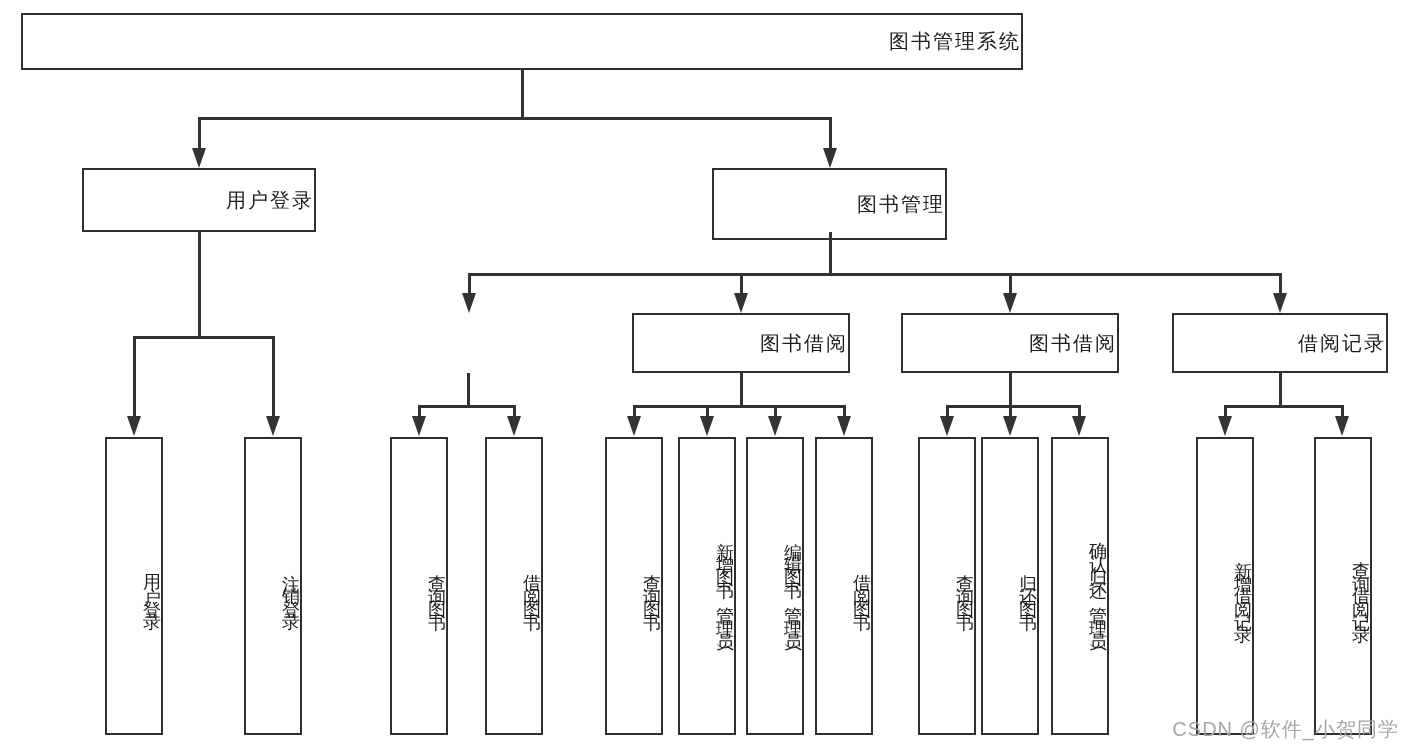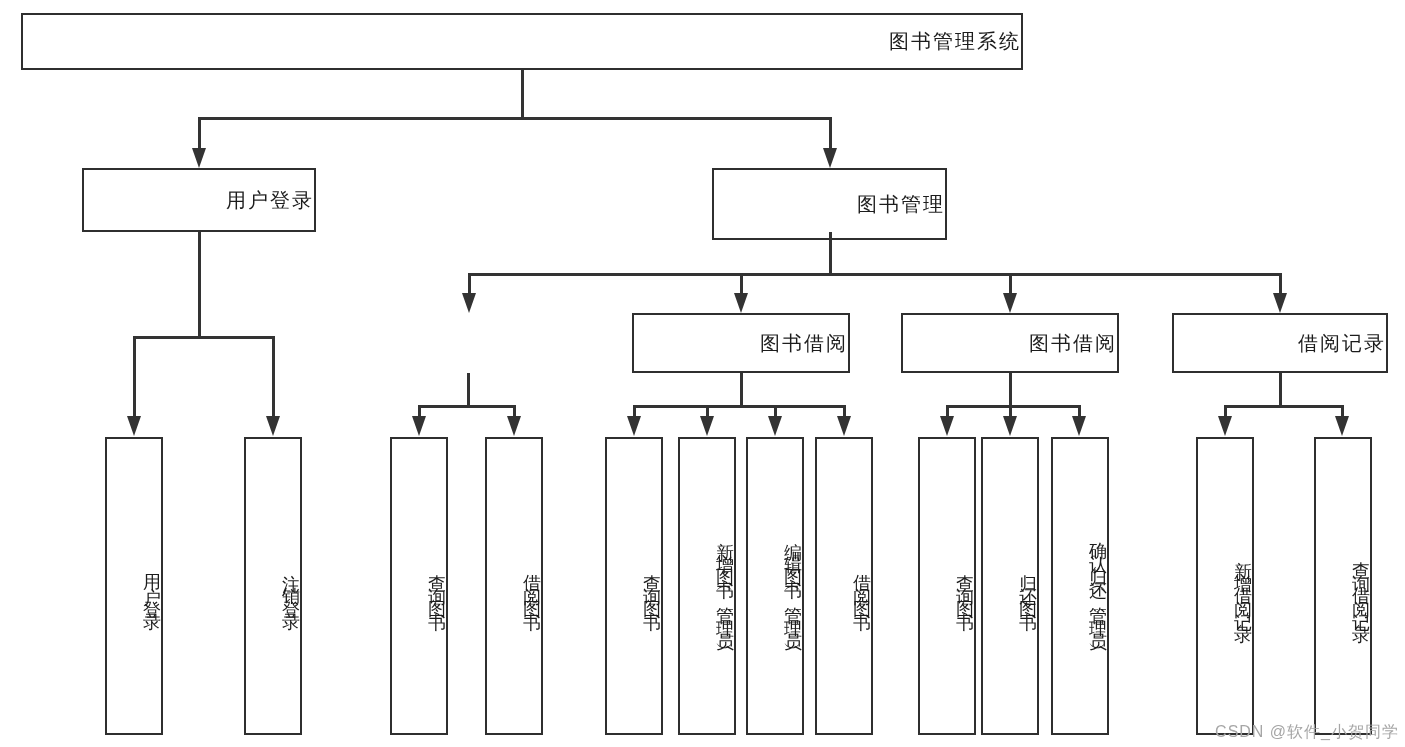--- a/index.html
+++ b/index.html
@@ -40,21 +40,21 @@
     position: absolute;
     width: 0; height: 0;
     border-left: 7px solid transparent;
     border-right: 7px solid transparent;
     border-top: 20px solid #333333;
   }
   #watermark {
     position: absolute;
     right: 6px;
     bottom: 4px;
-    font-size: 16px;
+    font-size: 20px;
     color: #a6a6a6;
     letter-spacing: 1px;
     z-index: 5;
     white-space: nowrap;
   }
 </style>
 </head>
 <body>
 
 <div id="canvas">

